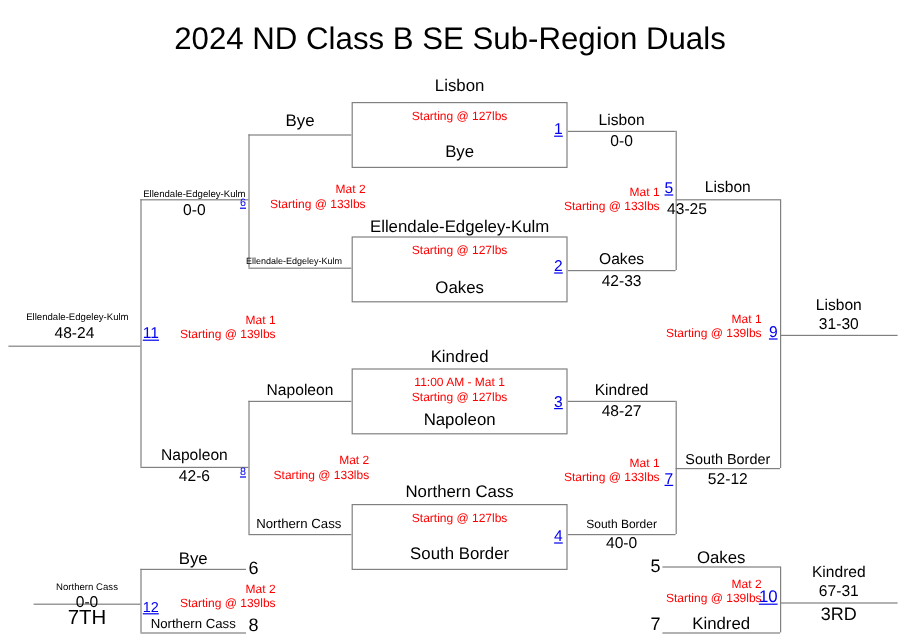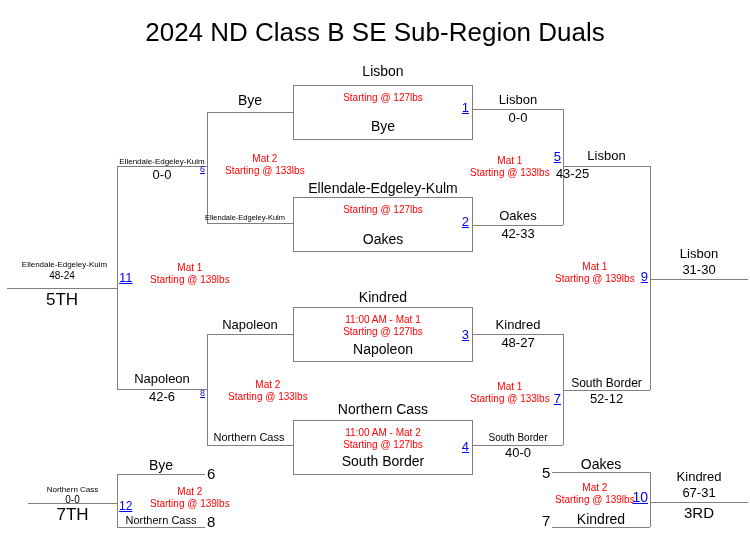--- a/index.html
+++ b/index.html
@@ -12,28 +12,28 @@
 
   .t   { position:absolute; color:#000; text-align:center; white-space:nowrap; }
   .s26 { font-size:26px; }
   .s17 { font-size:17px; }
   .s15 { font-size:15px; }
   .s14 { font-size:14px; line-height:15px; }
   .s13 { font-size:13px; line-height:14px; }
   .s12 { font-size:12px; }
   .s11 { font-size:11px; }
   .s10 { font-size:10px; }
-  .s9  { font-size:10px;  }
+  .s9  { font-size:13px;  }
   .s8  { font-size:8px;  }
   .s7  { font-size:7.5px; }
 
   .sched { position:absolute; color:var(--red,#f00); font-size:10px; line-height:12px;
            text-align:center; white-space:nowrap; }
   .note  { position:absolute; color:var(--red,#f00); font-size:10px; line-height:12px;
-           text-align:center; white-space:nowrap; }
+           text-align:right; white-space:nowrap; }
 
   .num  { position:absolute; color:var(--blue,#00e); text-decoration:underline;
           font-size:13px; line-height:14px; white-space:nowrap; text-align:right; cursor:pointer; }
   .num.sm  { font-size:9px;  line-height:10px; }
   .num.m14 { font-size:14px; }
   .num.la  { text-align:left; }
   .num.s12n{ font-size:12px; }
 
   .seed { position:absolute; color:#000; font-size:15px; white-space:nowrap; }
 </style>
@@ -105,21 +105,20 @@
     <div>Starting @ 127lbs</div>
   </div>
   <div class="t s14" style="left:293px;top:342px;width:180px">Napoleon</div>
   <a class="num" style="left:433px;top:328px;width:36px">3</a>
   <div class="t s13" style="left:473px;top:318px;width:90px">Kindred</div>
   <div class="t s13" style="left:473px;top:336px;width:90px">48-27</div>
 
   <div class="t s14" style="left:293px;top:402px;width:180px">Northern Cass</div>
   <div class="t s11" style="left:205px;top:431px;width:88px">Northern Cass</div>
   <div class="sched" style="left:293px;top:427px;width:180px">
-    <div>11:00 AM - Mat 2</div>
     <div>Starting @ 127lbs</div>
   </div>
   <div class="t s14" style="left:293px;top:454px;width:180px">South Border</div>
   <a class="num" style="left:433px;top:440px;width:36px">4</a>
   <div class="t s10" style="left:473px;top:432px;width:90px">South Border</div>
   <div class="t s13" style="left:473px;top:446px;width:90px">40-0</div>
 
   <div class="note" style="left:470px;top:155px">
     <div>Mat 1</div>
     <div>Starting @ 133lbs</div>
@@ -173,21 +172,20 @@
   <div class="t s13" style="left:650px;top:486px;width:98px">67-31</div>
   <div class="t s15" style="left:650px;top:504px;width:98px">3RD</div>
 
   <div class="note" style="left:150px;top:262px">
     <div>Mat 1</div>
     <div>Starting @ 139lbs</div>
   </div>
   <a class="num la" style="left:119px;top:271px">11</a>
   <div class="t s8" style="left:12px;top:260px;width:105px">Ellendale-Edgeley-Kulm</div>
   <div class="t s9" style="left:7px;top:270px;width:110px">48-24</div>
-  <div class="t s17" style="left:7px;top:290px;width:110px">5TH</div>
 
   <div class="t s14" style="left:117px;top:458px;width:88px">Bye</div>
   <div class="seed" style="left:207px;top:465px">6</div>
   <div class="t s11" style="left:117px;top:514px;width:88px">Northern Cass</div>
   <div class="seed" style="left:207px;top:513px">8</div>
   <div class="note" style="left:150px;top:486px">
     <div>Mat 2</div>
     <div>Starting @ 139lbs</div>
   </div>
   <a class="num la s12n" style="left:119px;top:499px">12</a>

